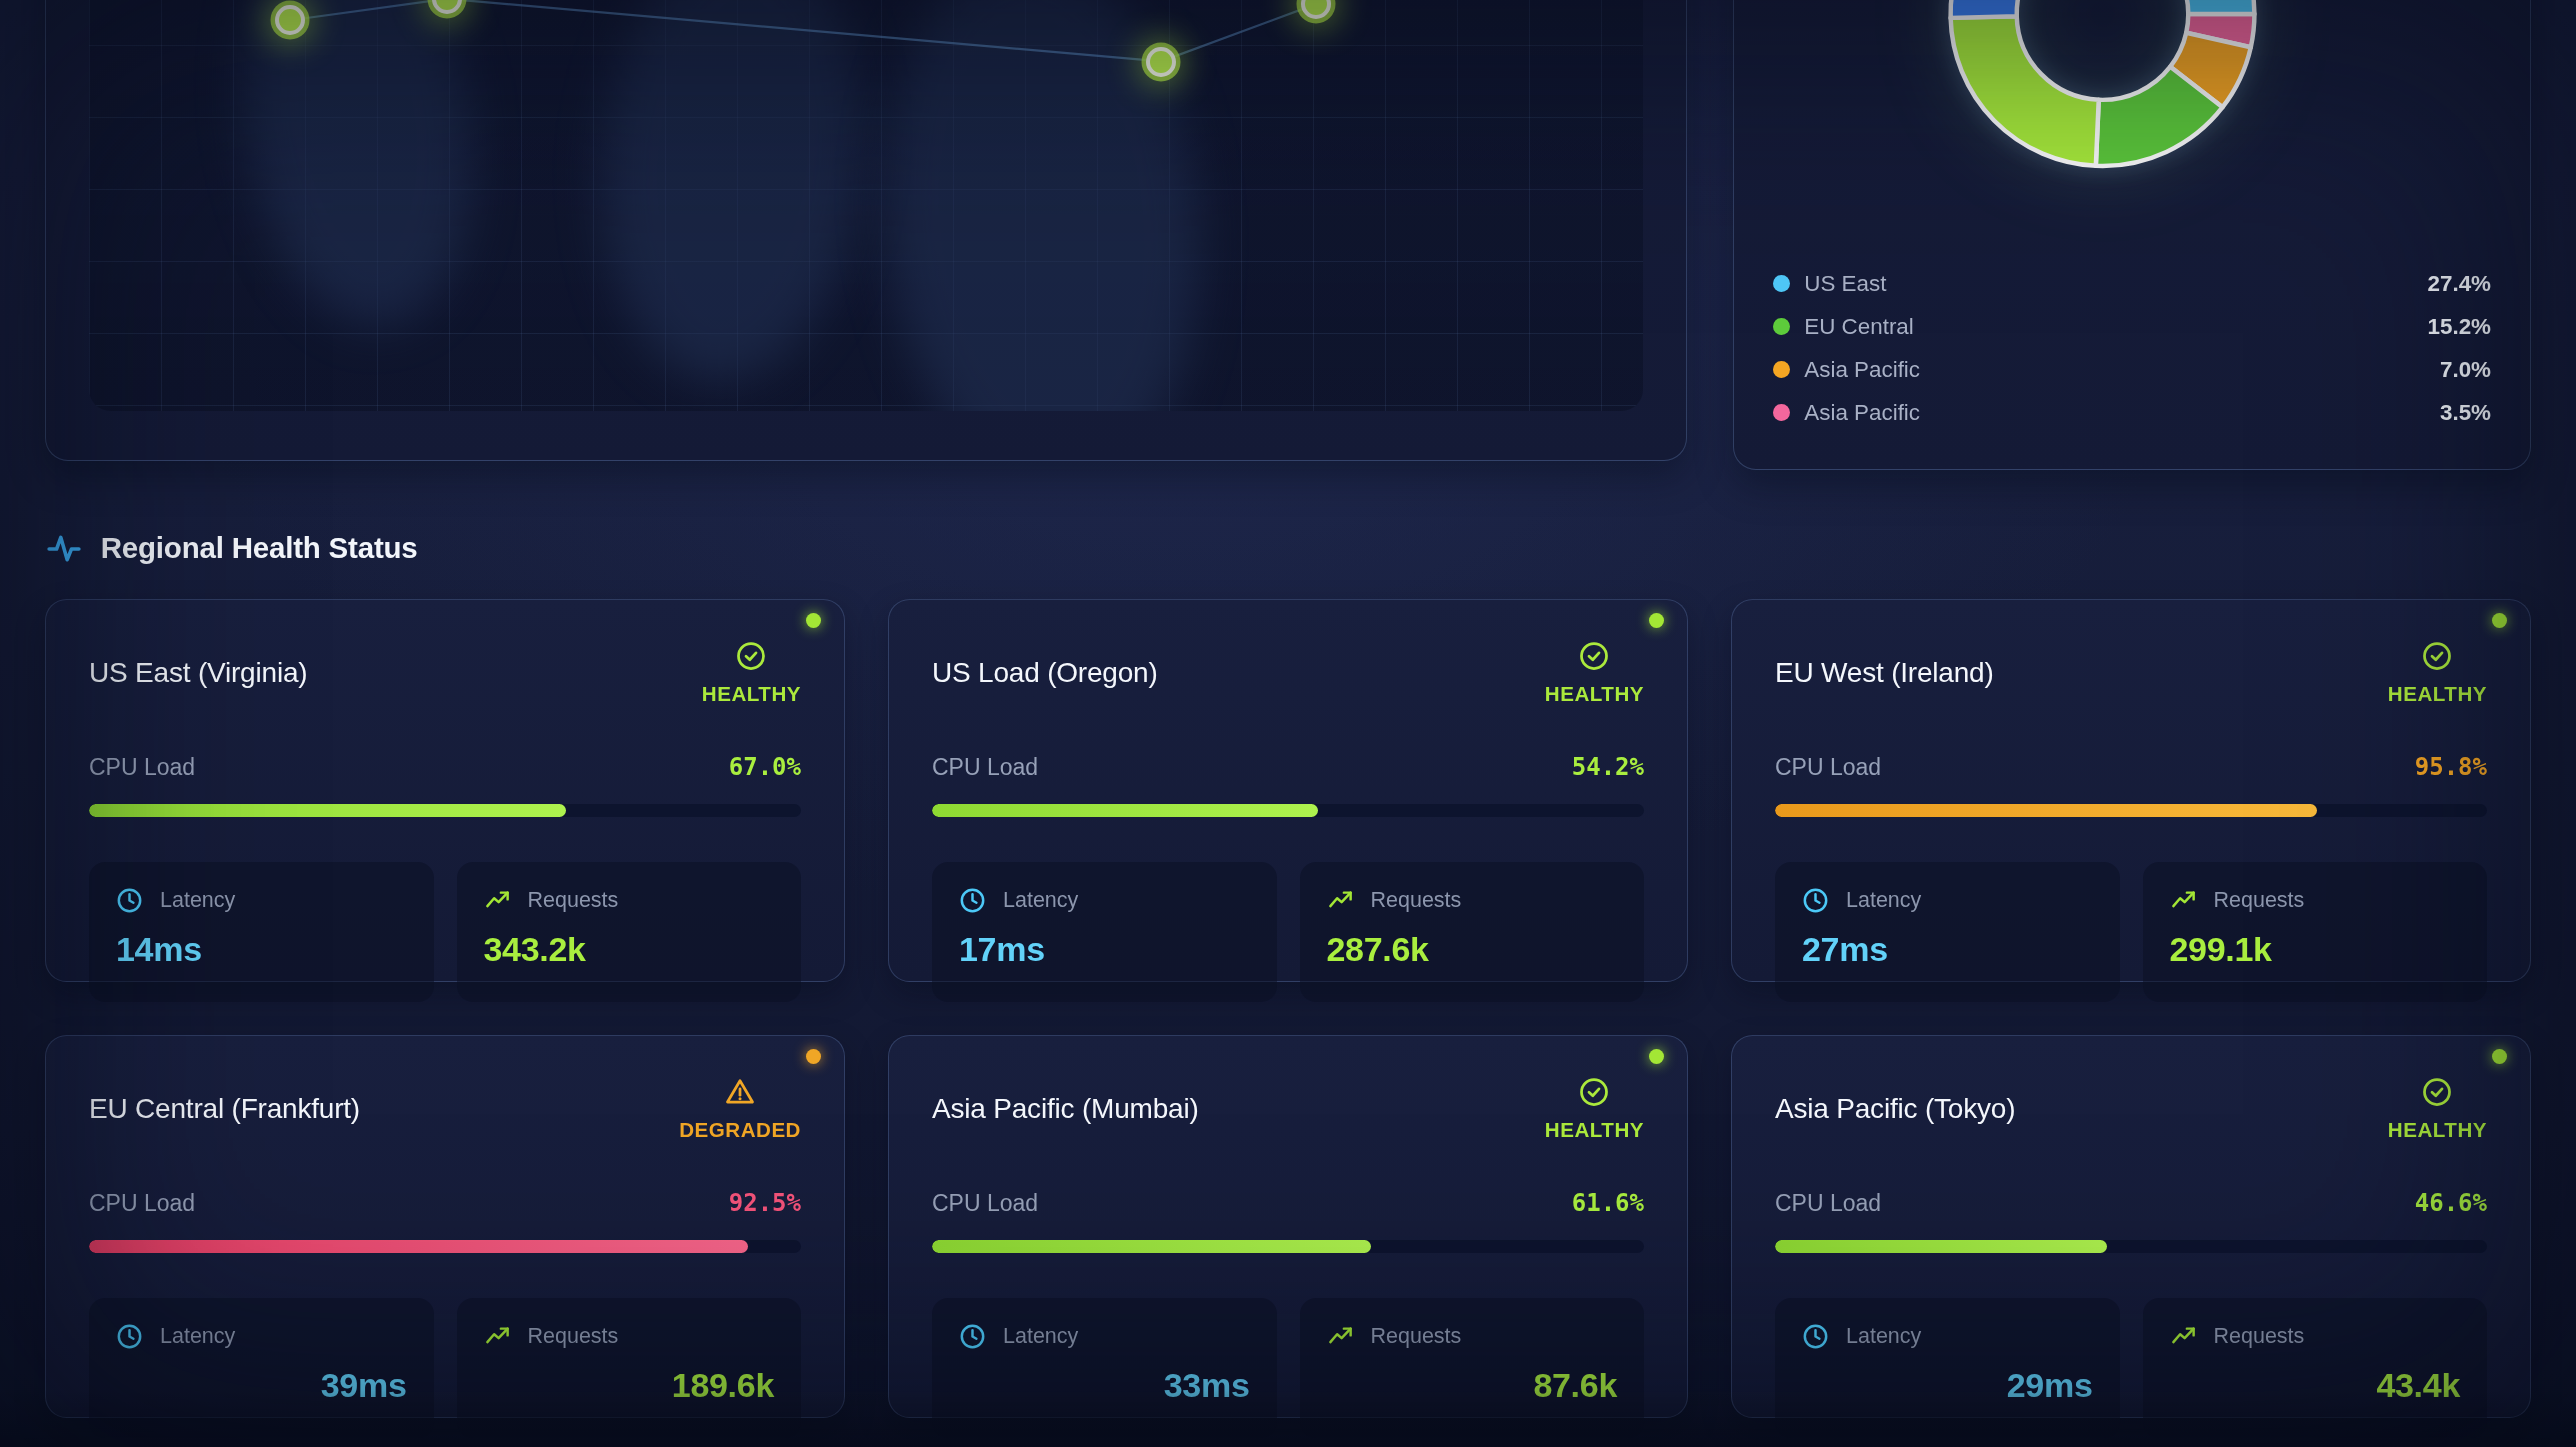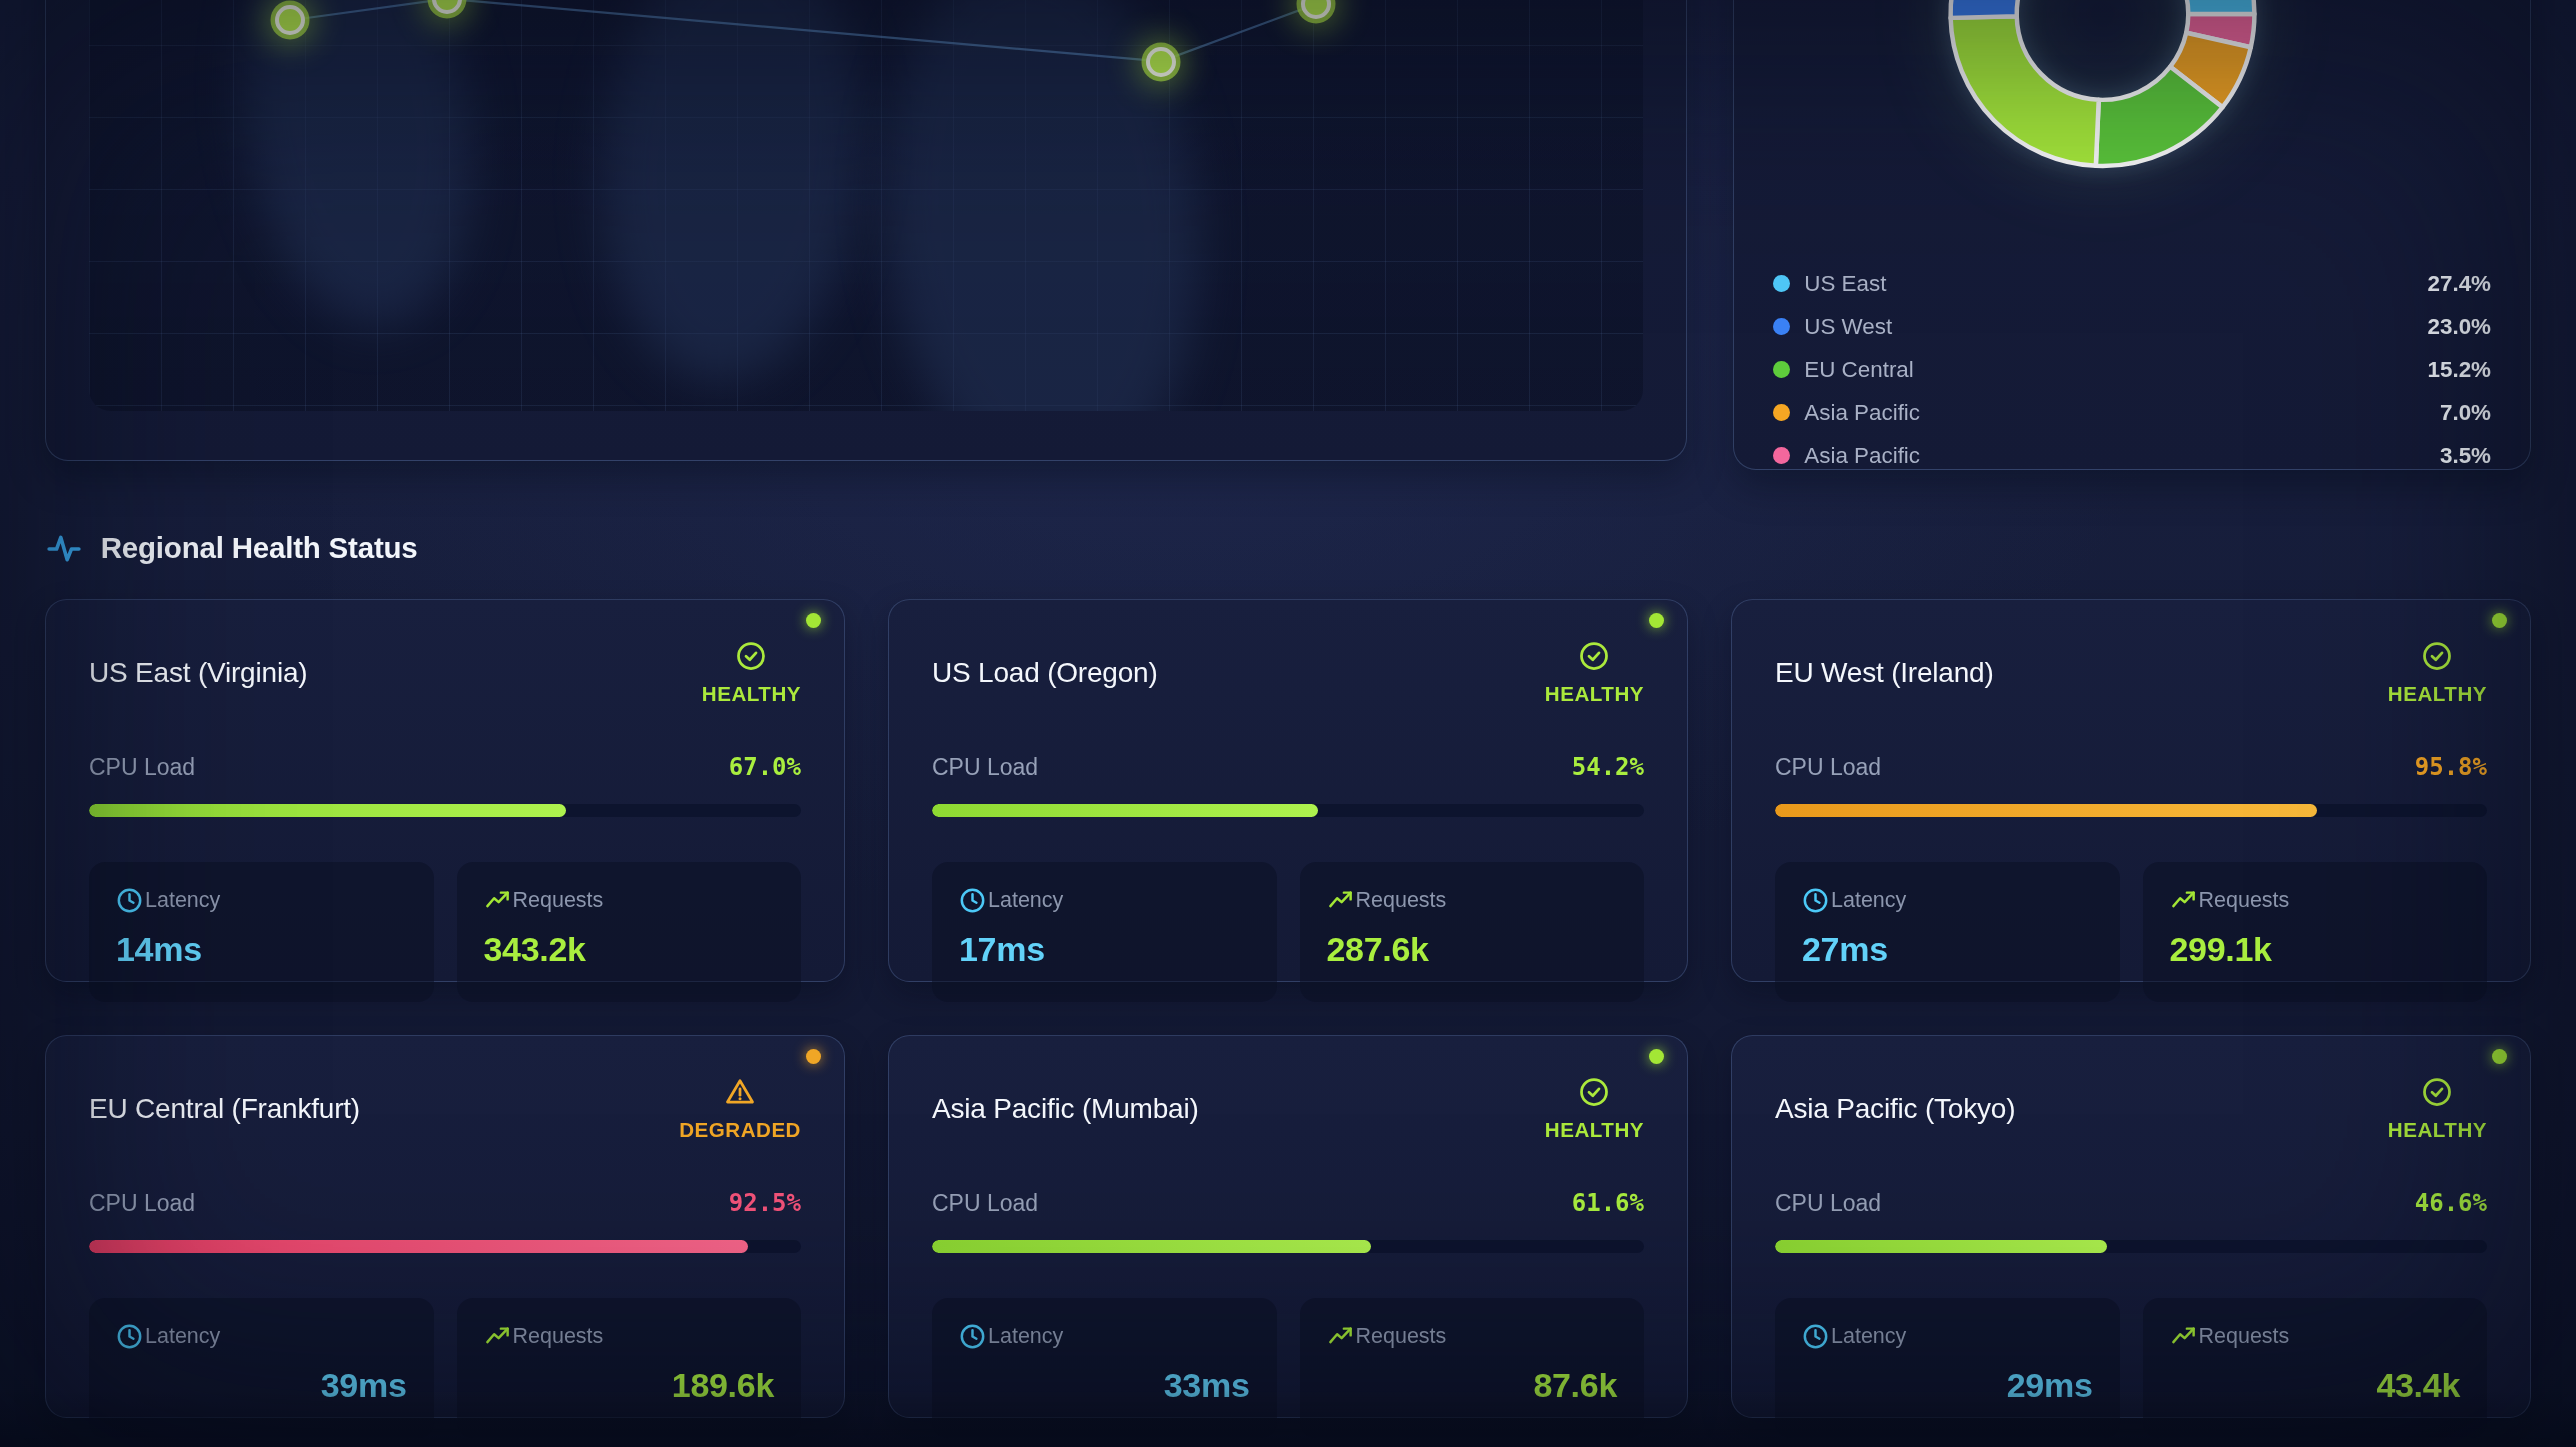--- a/index.html
+++ b/index.html
@@ -108,21 +108,21 @@
   .lvl-rose  .cpu-value{ color:#f4537a; }
 
   .bar-track{ margin-top:23px; height:13.4px; border-radius:7.2px; background:#0d142e; overflow:hidden; }
   .bar-fill{ height:100%; border-radius:7.2px; }
   .lvl-lime  .bar-fill{ background:linear-gradient(90deg,#8ed932,#aef24e); }
   .lvl-amber .bar-fill{ background:linear-gradient(90deg,#e9991b,#f8b93a); }
   .lvl-rose  .bar-fill{ background:linear-gradient(90deg,#e63d63,#f7668a); }
 
   .metrics{ margin-top:45px; display:grid; grid-template-columns:1fr 1fr; gap:23px; }
   .metric{ background:rgba(11,16,36,0.55); border-radius:16px; padding:25px 27px; height:140px; }
-  .m-head{ display:flex; align-items:center; gap:2px; }
+  .m-head{ display:flex; align-items:center; gap:17px; }
   .m-label{ font-size:21.5px; color:#8c96ad; }
   .m-value{ margin-top:16px; font-size:34px; font-weight:bold; letter-spacing:-0.3px; }
   .metric.latency .m-value{ color:#62d2f9; }
   .metric.requests .m-value{ color:#a9ee3f; }
 
   svg{ display:block; }
 </style>
 </head>
 <body>
 
@@ -154,25 +154,20 @@
         <path d="M 134.33 104.19 A 170 170 0 0 1 -7.47 169.84 L -4.22 95.91 A 96 96 0 0 0 75.85 58.84 Z" fill="#5ecc3c" stroke="#ffffff" stroke-width="5" stroke-linejoin="round"></path>
         <path d="M -7.47 169.84 A 170 170 0 0 1 -169.95 4.27 L -95.97 2.41 A 96 96 0 0 0 -4.22 95.91 Z" fill="#abf03c" stroke="#ffffff" stroke-width="5" stroke-linejoin="round"></path>
         <path d="M -169.95 4.27 A 170 170 0 0 1 -25.54 -168.07 L -14.42 -94.91 A 96 96 0 0 0 -95.97 2.41 Z" fill="#3b82f6" stroke="#ffffff" stroke-width="5" stroke-linejoin="round"></path>
         <path d="M -25.54 -168.07 A 170 170 0 0 1 170.00 -0.00 L 96.00 -0.00 A 96 96 0 0 0 -14.42 -94.91 Z" fill="#4fc8f8" stroke="#ffffff" stroke-width="5" stroke-linejoin="round"></path>
       </svg>
     <ul class="legend">
       <li>
         <span class="dot" style="background: rgb(79, 200, 248);"></span>
         <span class="lg-label">US East</span>
         <span class="lg-value">27.4%</span>
-      </li>
-      <li>
-        <span class="dot" style="background: rgb(59, 130, 246);"></span>
-        <span class="lg-label">US West</span>
-        <span class="lg-value">23.0%</span>
       </li>
       <li>
         <span class="dot" style="background: rgb(94, 204, 60);"></span>
         <span class="lg-label">EU Central</span>
         <span class="lg-value">15.2%</span>
       </li>
       <li>
         <span class="dot" style="background: rgb(245, 166, 35);"></span>
         <span class="lg-label">Asia Pacific</span>
         <span class="lg-value">7.0%</span>

